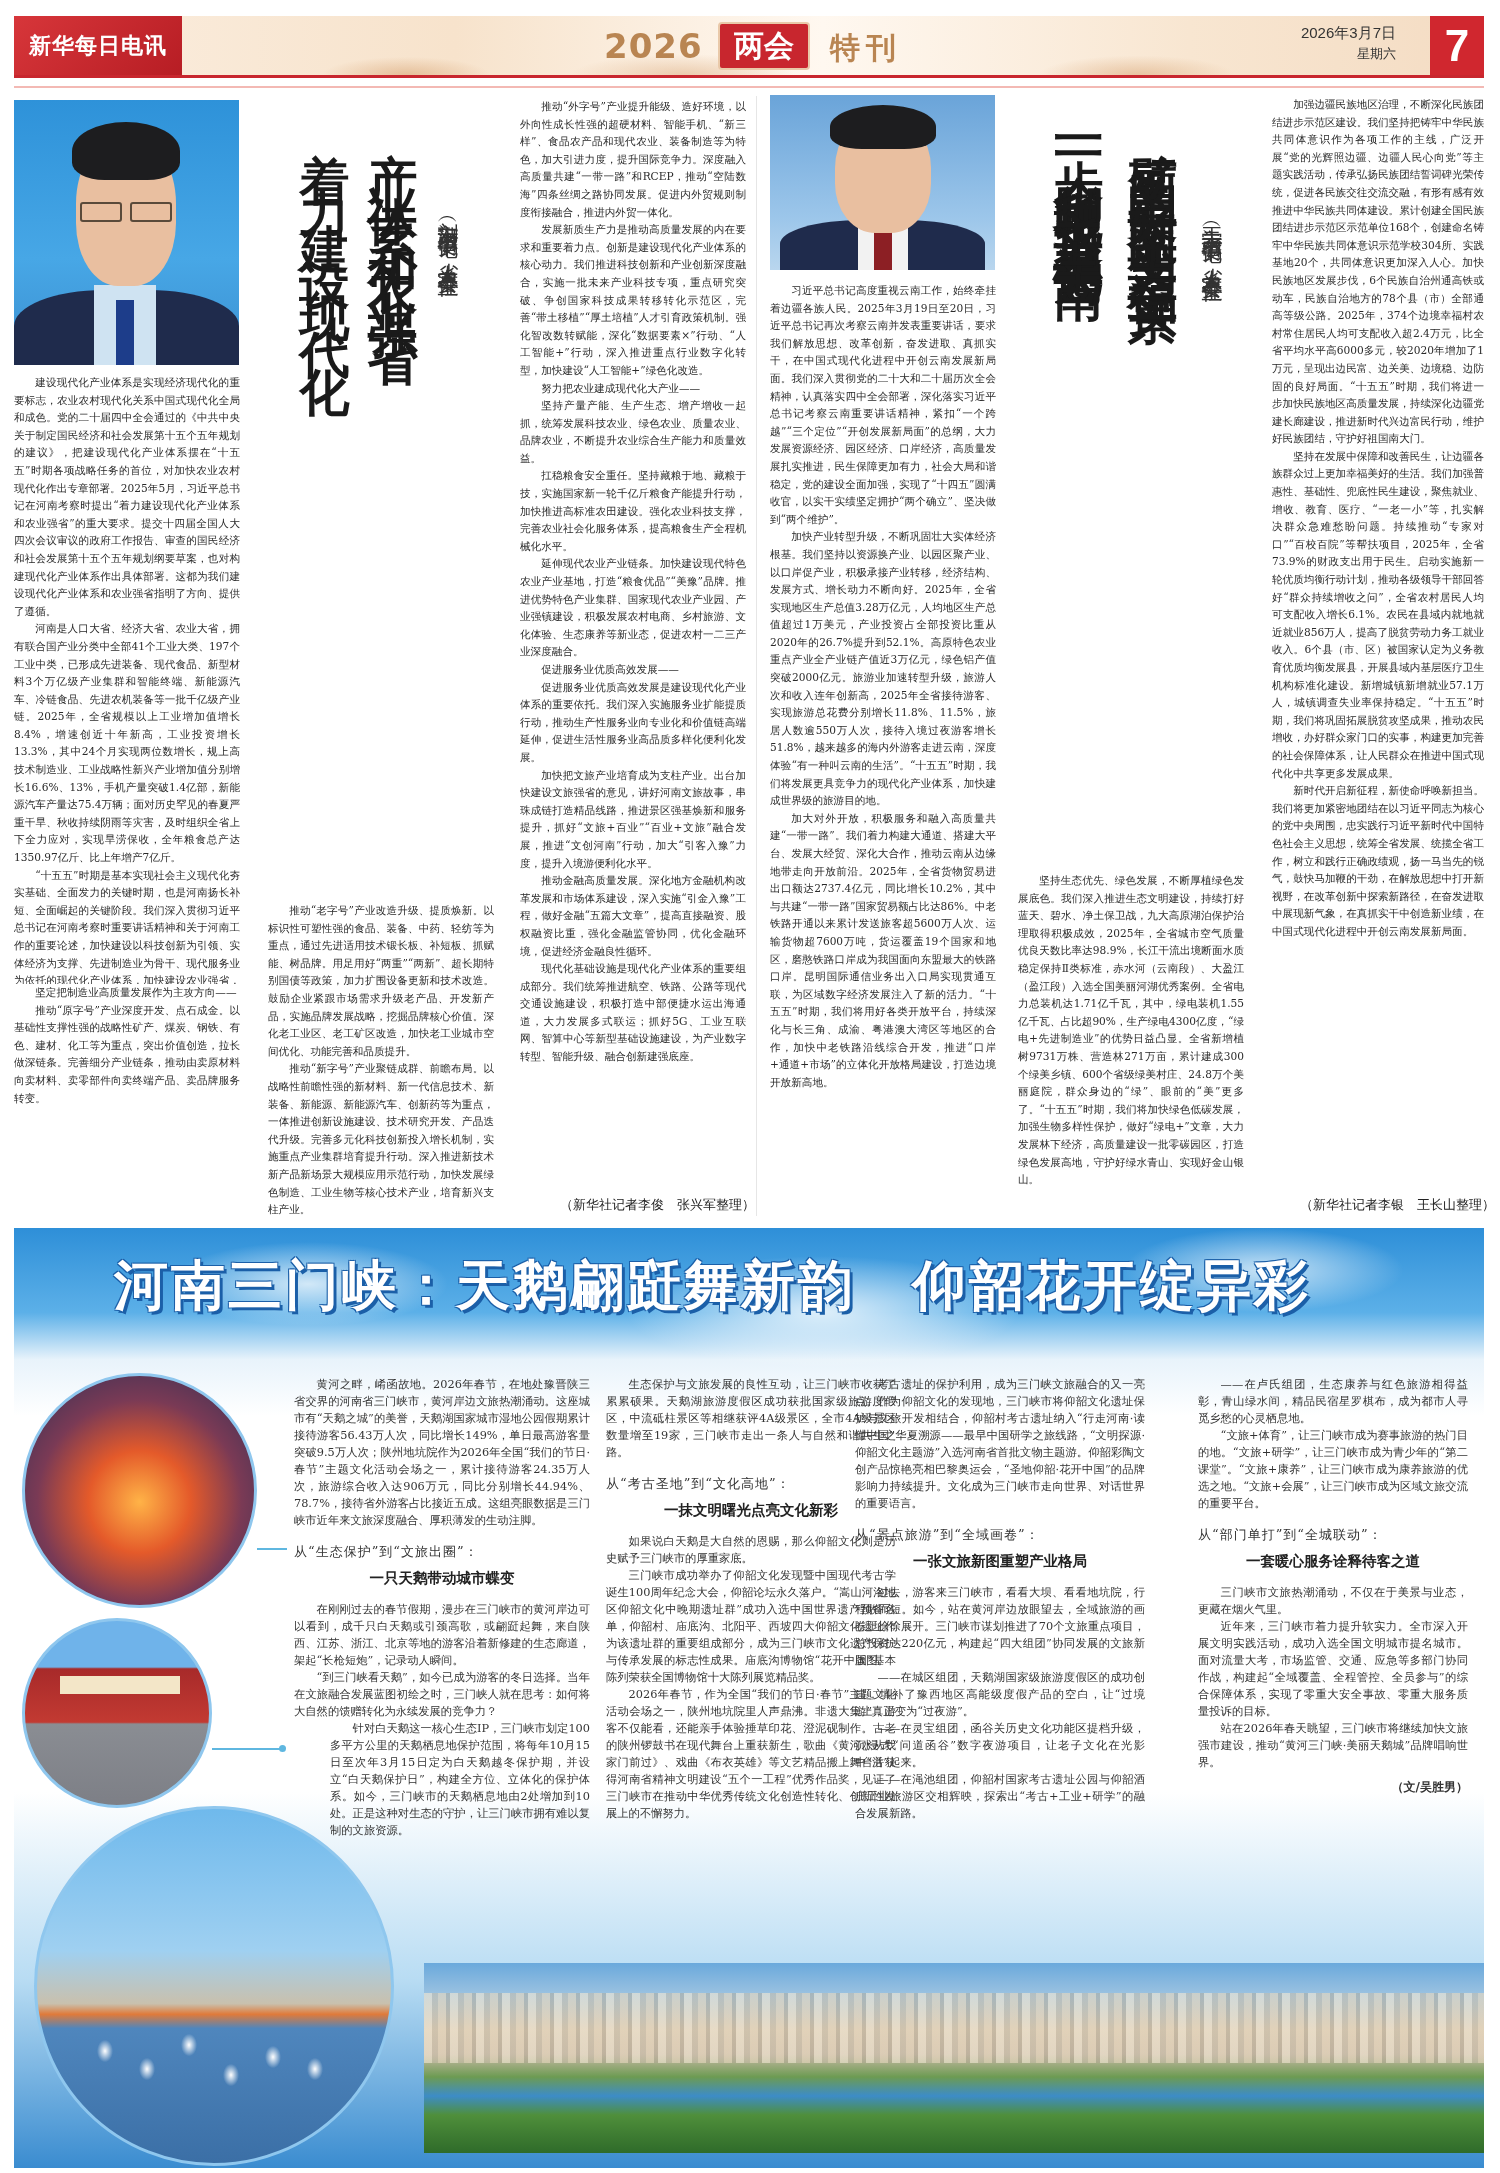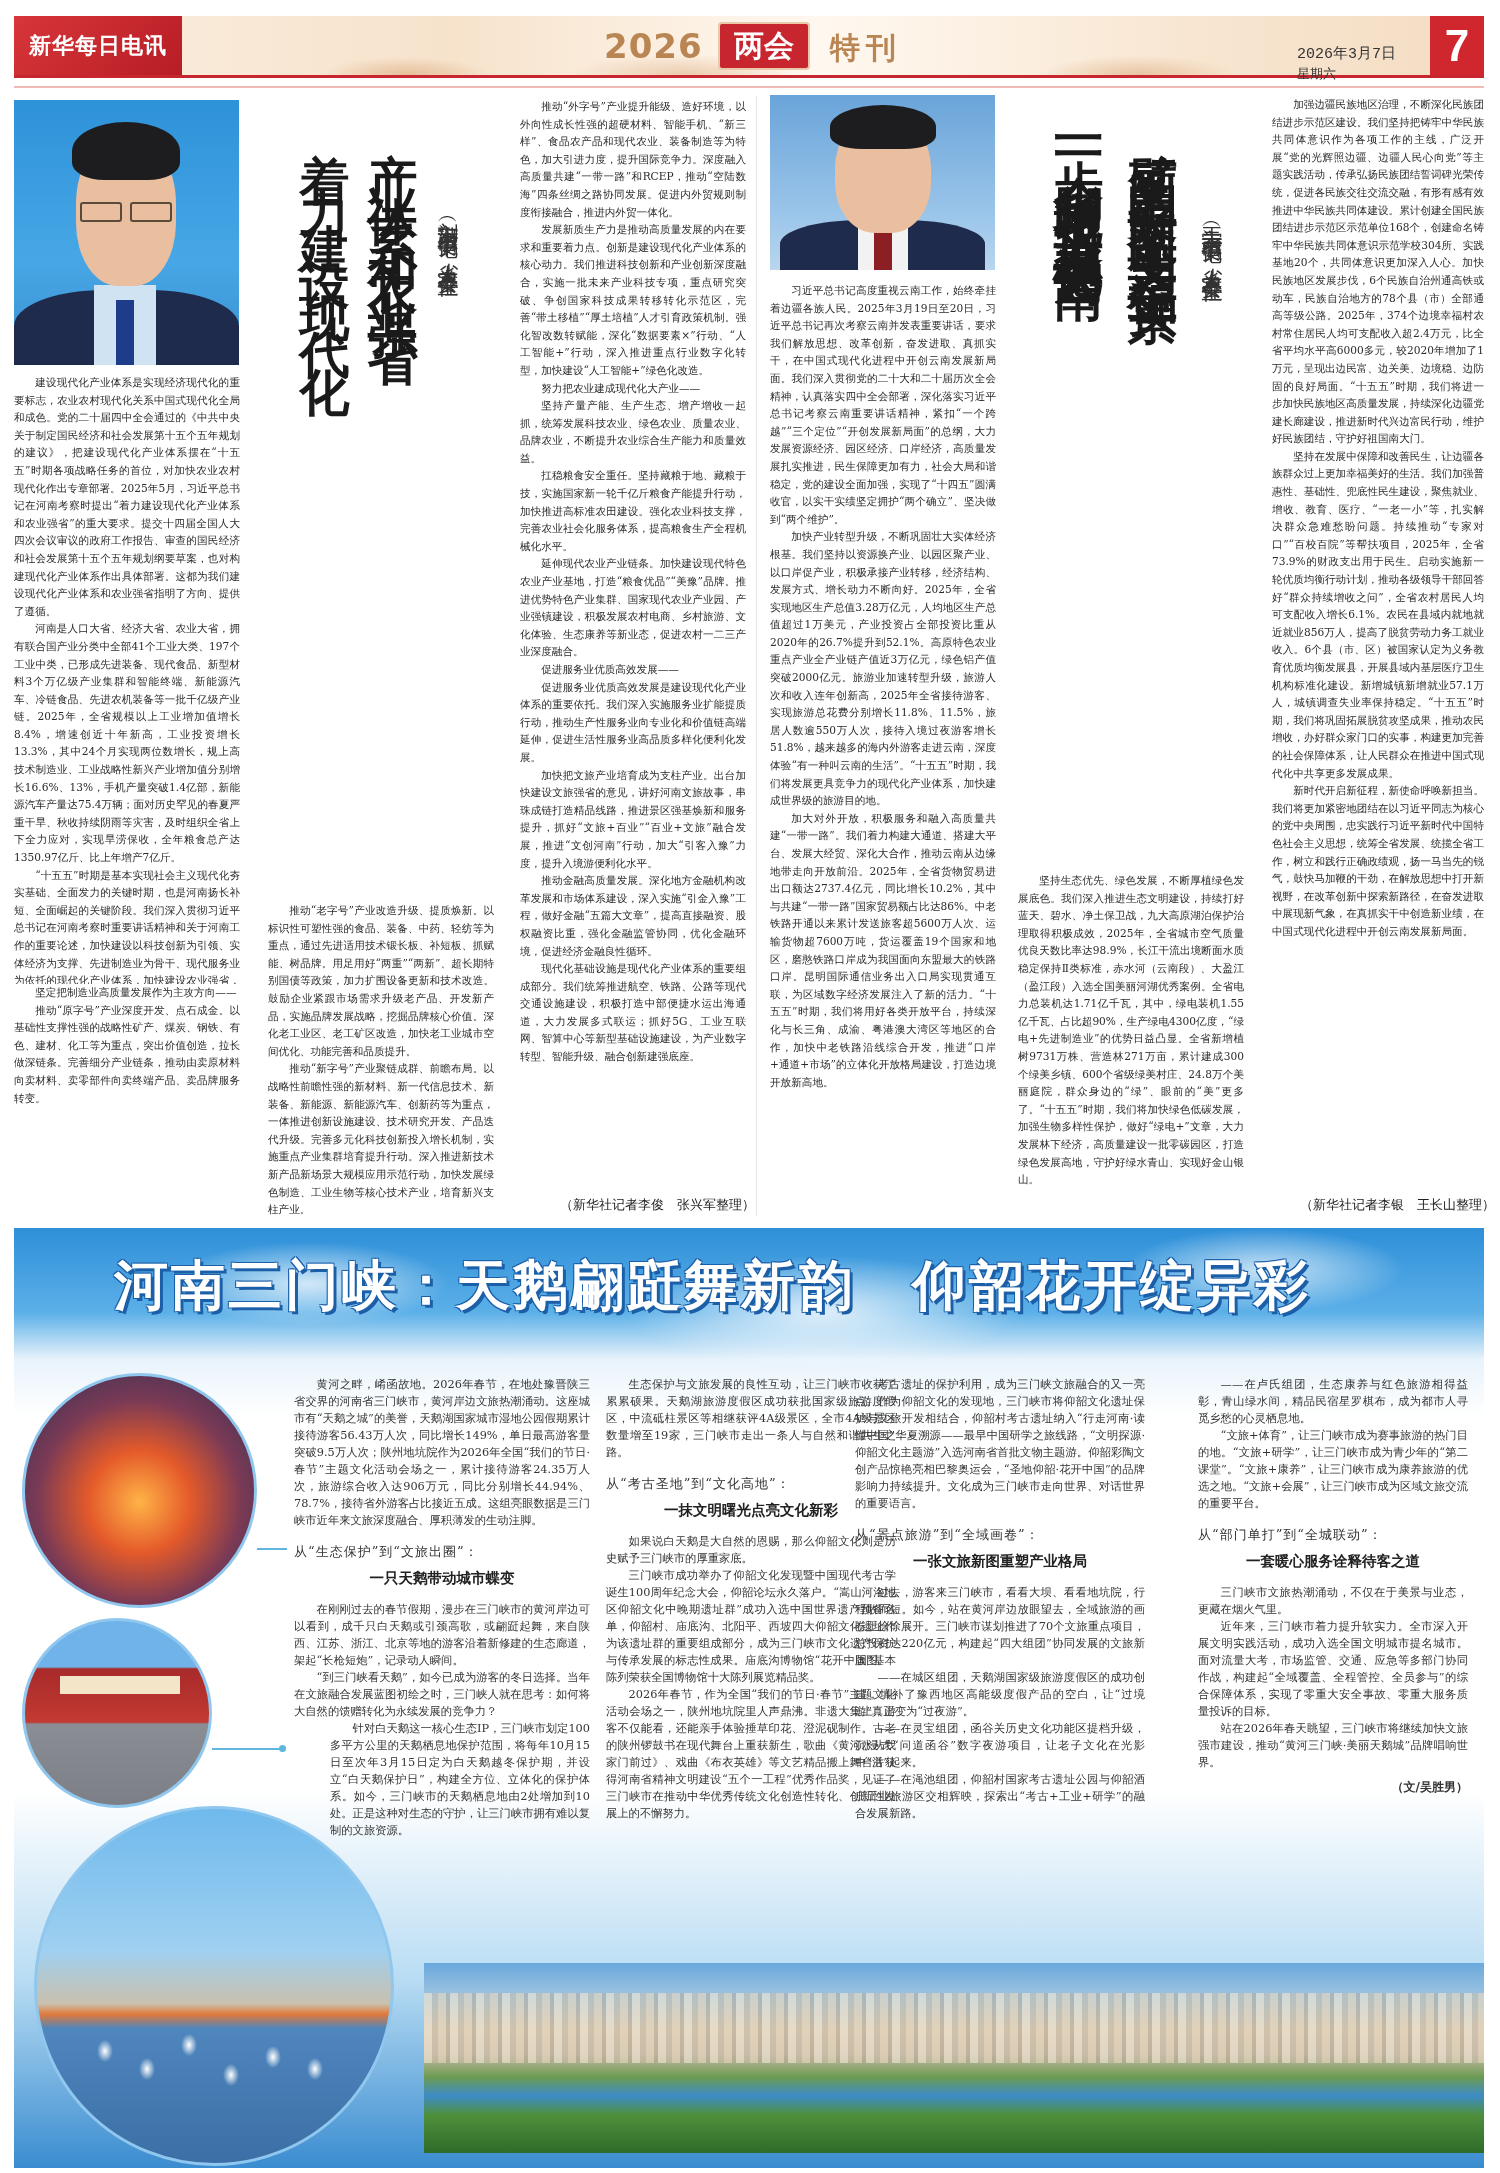--- a/index.html
+++ b/index.html
@@ -20,22 +20,22 @@
     display: flex; align-items: center; justify-content: center;
     font-family: "DejaVu Serif", serif; font-size: 22px; font-weight: bold; letter-spacing: 1px; }
   .issue-year { position: absolute; left: 590px; top: 10px; font-family: "DejaVu Sans", sans-serif;
     font-size: 34px; font-weight: bold; color: #b98552; letter-spacing: 1px; }
   .issue-badge { position: absolute; left: 704px; top: 6px; width: 92px; height: 48px;
     background: #c8262e; border: 2px solid #e9c9a9; border-radius: 4px; color: #fff;
     display:flex; align-items:center; justify-content:center;
     font-family: "DejaVu Serif", serif; font-size: 30px; font-weight: bold; }
   .issue-special { position: absolute; left: 816px; top: 12px; font-family: "DejaVu Sans", sans-serif;
     font-size: 30px; font-weight: bold; color: #b98552; letter-spacing: 6px; }
-  .dateblock { position: absolute; right: 88px; top: 8px; text-align: left;
-    font-family: Liberation Mono, monospace; color: #333; margin-top: 20px; }
+  .dateblock { position: absolute; right: 88px; top: 8px; text-align: right;
+    font-family: Liberation Sans, sans-serif; color: #333; }
   .dateblock .d1 { font-size: 15px; }
   .dateblock .d2 { font-size: 13px; margin-top: 2px; }
   .pagenum { position: absolute; right: 0; top: 0; width: 54px; height: 59px; background: #d0272f; color:#fff;
     font-family: "Liberation Sans", sans-serif; font-weight: bold; font-size: 44px;
     display:flex; align-items:center; justify-content:center; }
 
   .pinkrule { position:absolute; left:14px; top:86px; width:1470px; height:2px; background:#f3b9b4; }
 
   
   .photo { position: absolute; overflow: hidden; }

